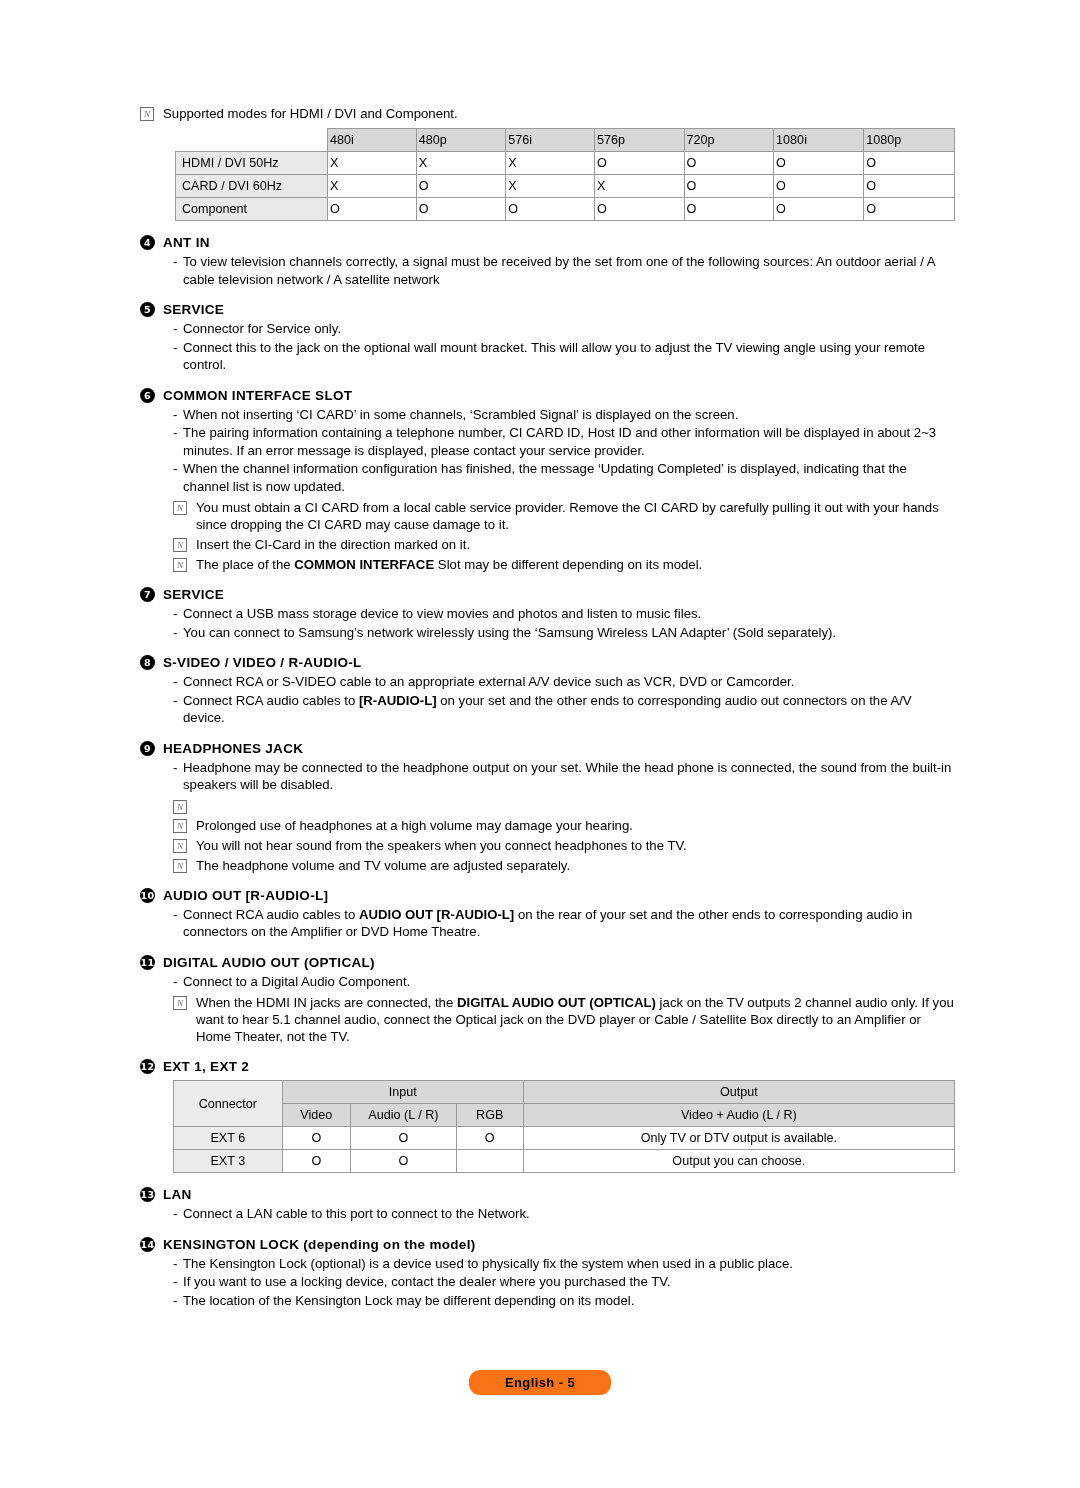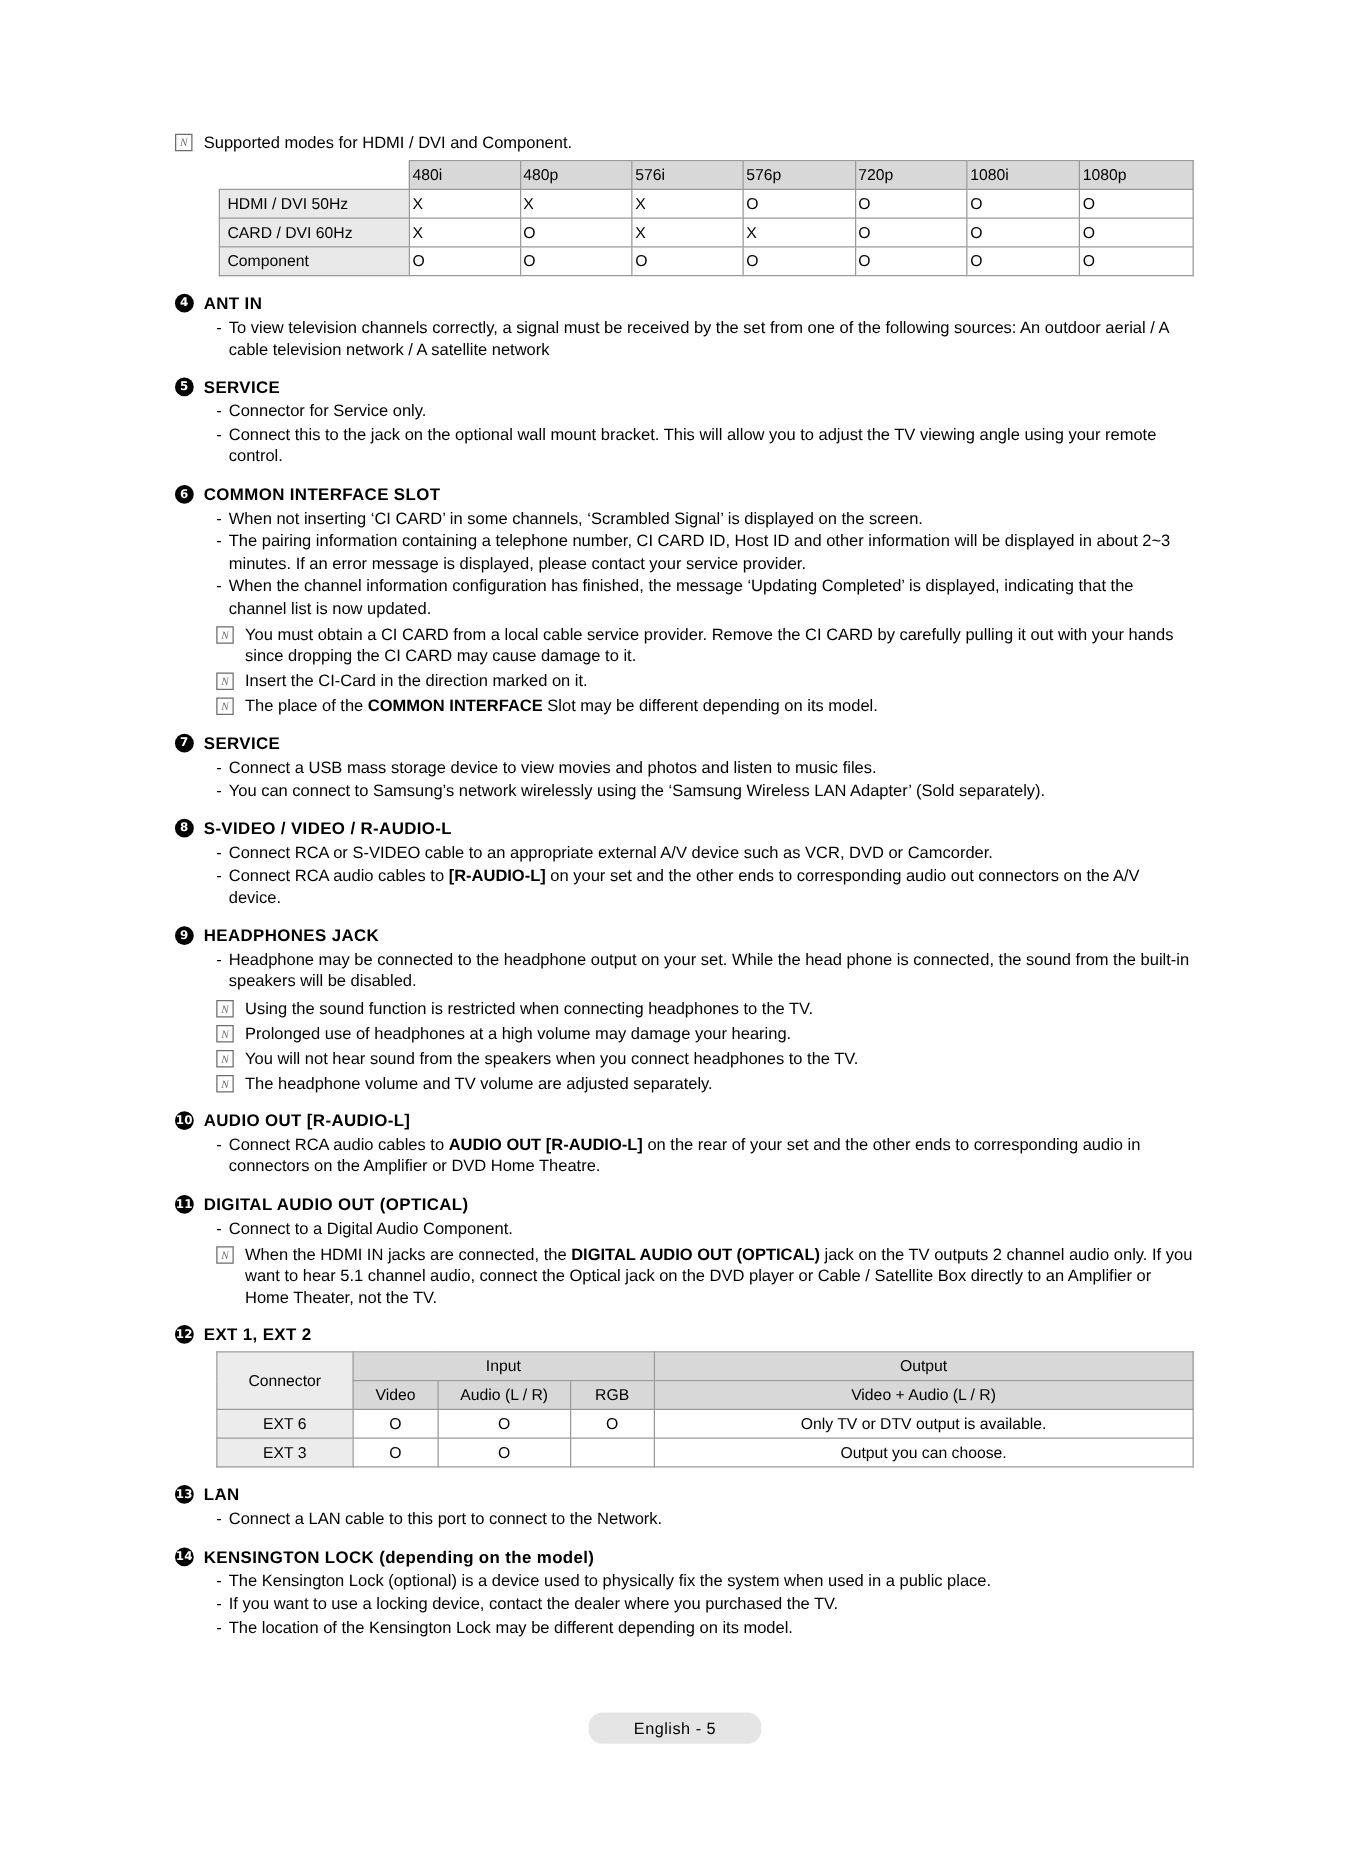--- a/index.html
+++ b/index.html
@@ -156,25 +156,25 @@
   
   .footer {
     position: absolute;
     left: 0;
     right: 0;
     bottom: 93px;
     text-align: center;
   }
   .footer-badge {
     display: inline-block;
-    background: #e5e5e5;
+    background: #f97316;
     border-radius: 11px;
     padding: 5px 36px;
     font-size: 13px;
-    font-weight: normal;
+    font-weight: bold;
     letter-spacing: 0.4px;
   }
 </style>
 </head>
 <body>
 
 <div class="page">
 
   <div class="note-row">
     <span class="note-icon">N</span>
@@ -301,21 +301,20 @@
     <div class="sec-head">
       <span class="circ-num">9</span>
       <span>HEADPHONES JACK</span>
     </div>
     <ul class="bullets">
       <li><span class="dash">-</span><span>Headphone may be connected to the headphone output on your set. While the head phone is connected, the sound from the built-in speakers will be disabled.</span></li>
     </ul>
     <div class="notes-block">
       <div class="note-row">
         <span class="note-icon">N</span>
-        <span class="note-text">Using the sound function is restricted when connecting headphones to the TV.</span>
       </div>
       <div class="note-row">
         <span class="note-icon">N</span>
         <span class="note-text">Prolonged use of headphones at a high volume may damage your hearing.</span>
       </div>
       <div class="note-row">
         <span class="note-icon">N</span>
         <span class="note-text">You will not hear sound from the speakers when you connect headphones to the TV.</span>
       </div>
       <div class="note-row">

